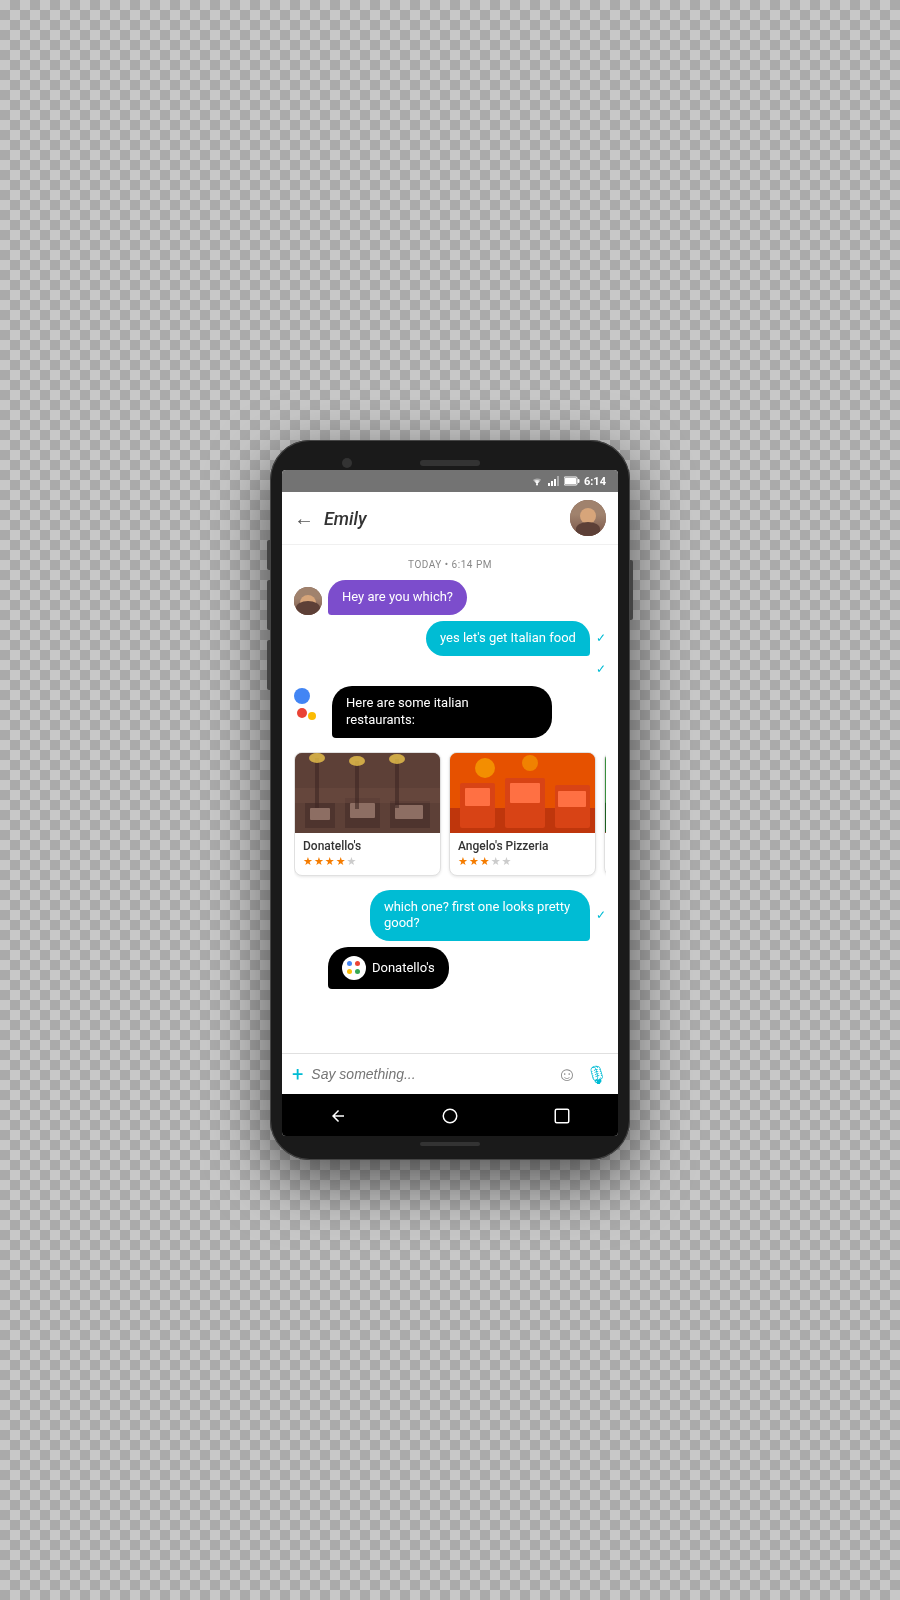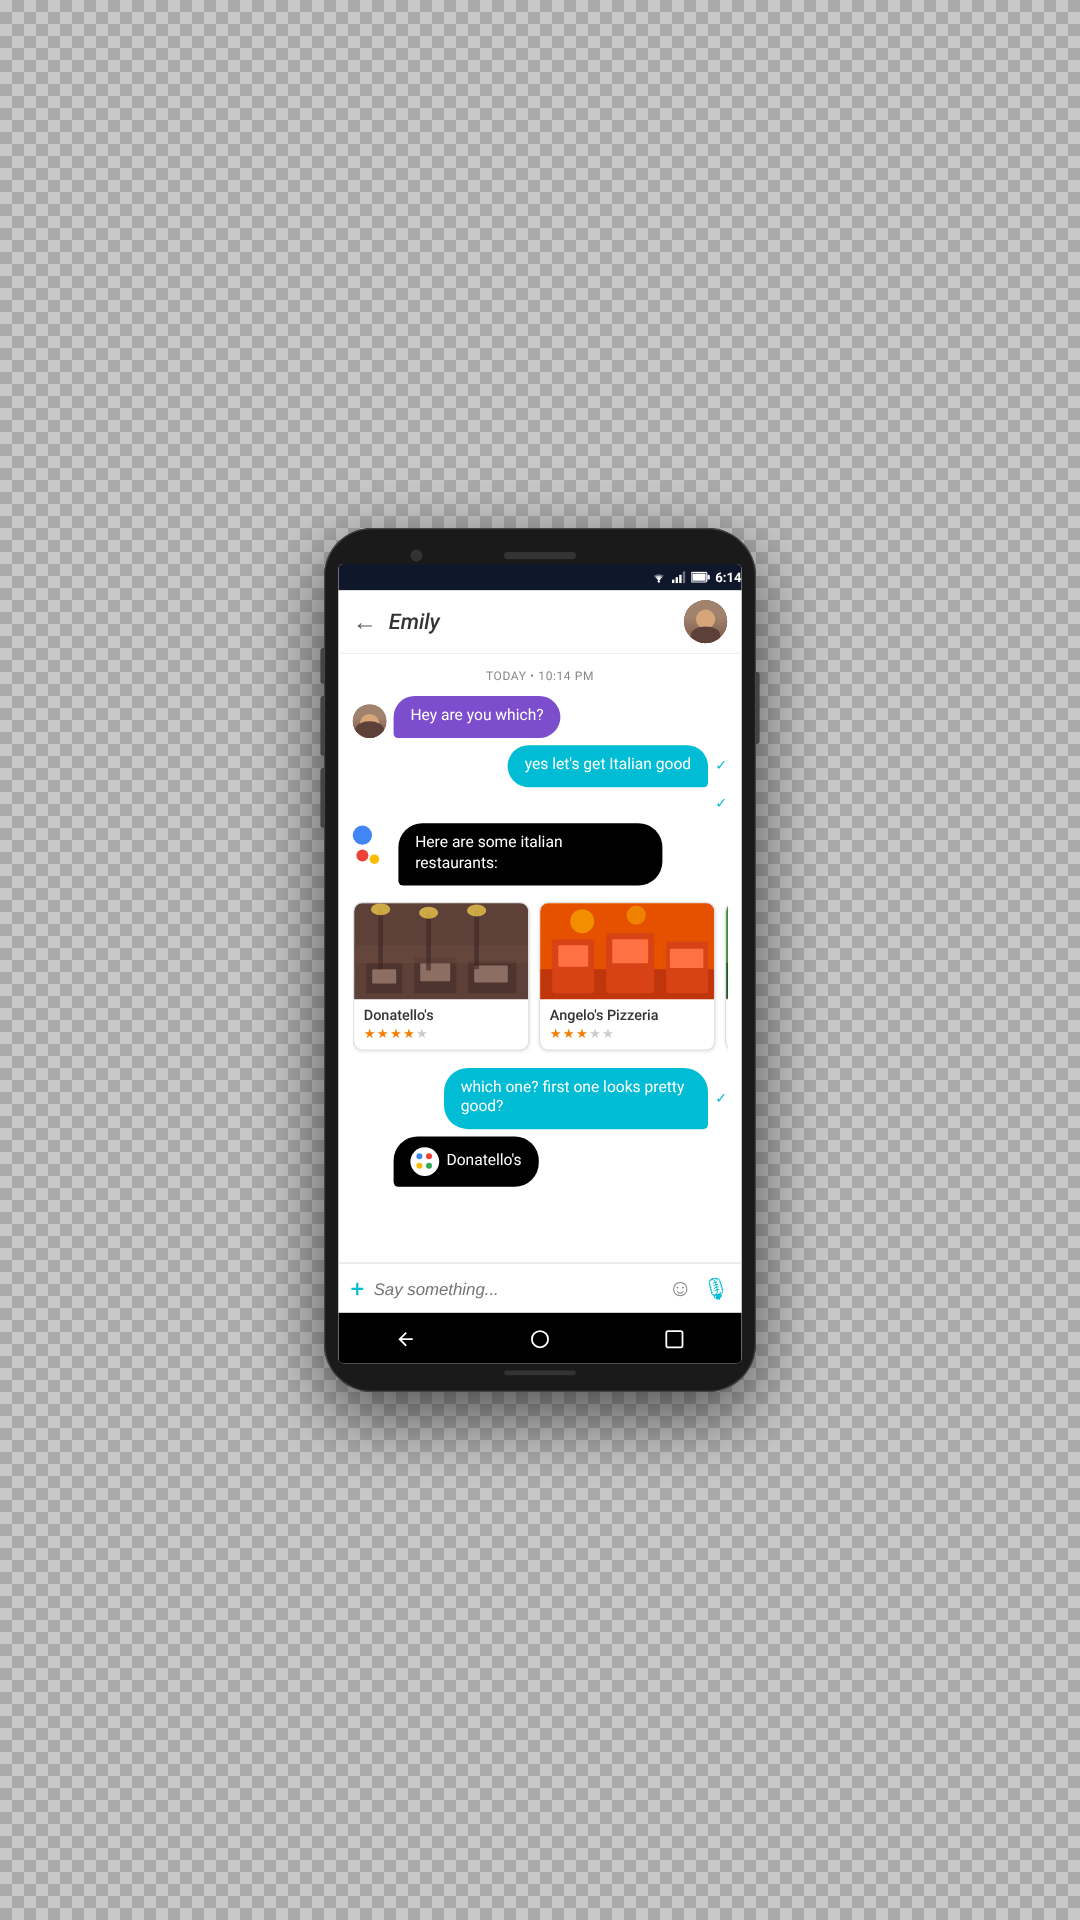--- a/index.html
+++ b/index.html
@@ -56,25 +56,25 @@
       flex: 1;
       background: #fff;
       border-radius: 4px;
       overflow: hidden;
       display: flex;
       flex-direction: column;
     }
 
     
     .status-bar {
-      background: #0f172a;
+      background: #737373;
       display: flex;
       justify-content: flex-end;
       align-items: center;
-      padding: 3px 0;
+      padding: 3px 12px;
       gap: 5px;
       min-height: 22px;
     }
     .status-icons {
       display: flex;
       align-items: center;
       gap: 4px;
     }
     .status-time {
       font-size: 11px;
@@ -488,34 +488,34 @@
 
     <div class="app-header">
       <span class="back-arrow">←</span>
       <span class="contact-name">Emily</span>
       <div class="contact-avatar">
         <div class="avatar-face"></div>
       </div>
     </div>
 
     <div class="chat-area">
-      <div class="timestamp">TODAY • 10:14 PM</div>
+      <div class="timestamp">TODAY • 6:14 PM</div>
 
       <div class="message-row left">
         <div class="msg-avatar">
           <div class="avatar-face"></div>
         </div>
         <div class="bubble purple">
           <span>Hey are you which?</span>
         </div>
       </div>
 
       <div class="teal-bubble-row">
         <div class="bubble teal">
-          <span>yes let's get Italian good</span>
+          <span>yes let's get Italian food</span>
         </div>
         <span class="check-icon">✓</span>
       </div>
 
       <div class="assistant-bubble-container">
         <span class="check-icon">✓</span>
       </div>
 
       <div class="assistant-row">
         <div class="big-assistant-icon">

